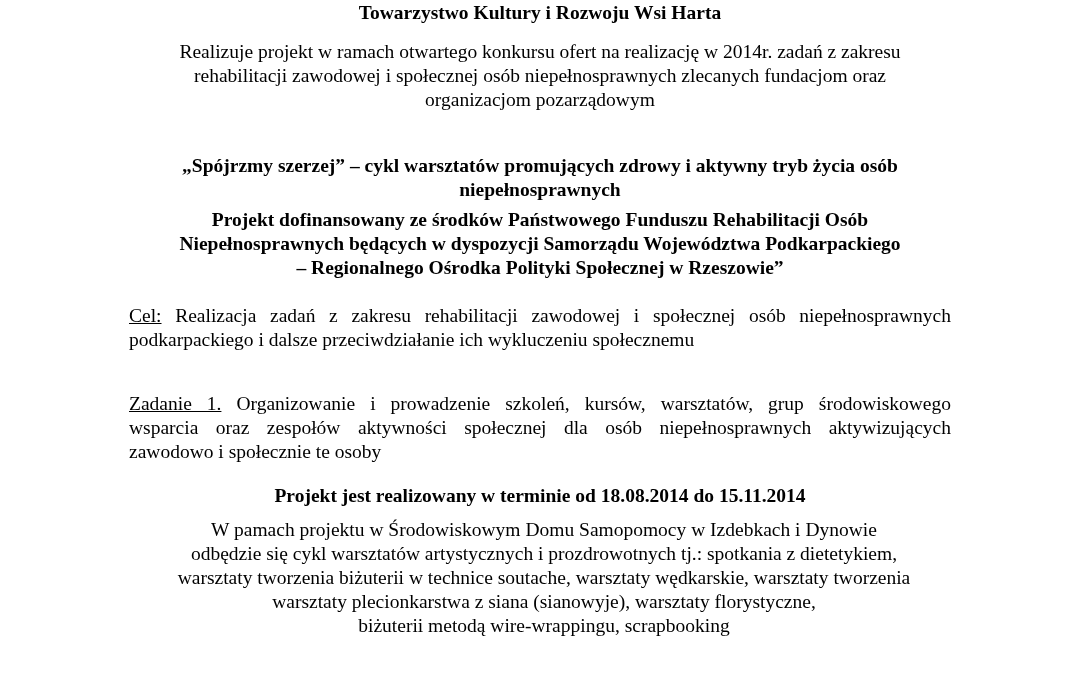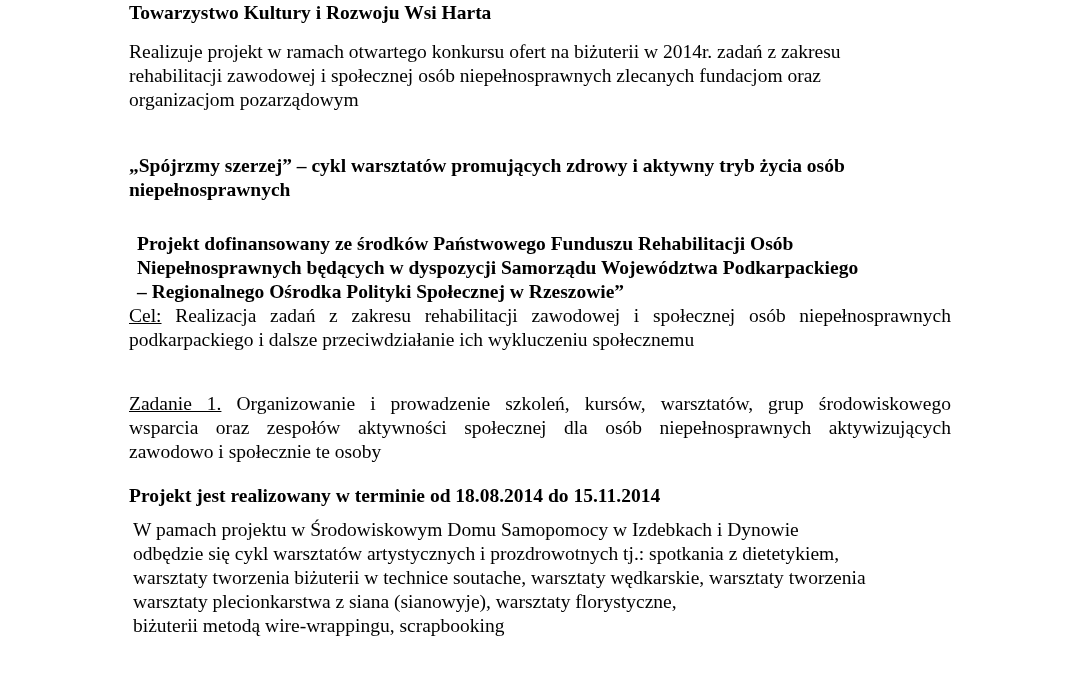--- a/index.html
+++ b/index.html
@@ -13,44 +13,44 @@
     position: absolute;
     left: 129px;
     top: 0;
     width: 822px;
   }
   .line-block {
     font-size: 19.5px;
     line-height: 24px;
     margin: 0;
   }
-  .center { text-align: left; }
+  .center { text-align: center; }
   .bold { font-weight: bold; }
   .u { text-decoration: underline; }
   .org-title { position: absolute; top: 1px; left: 0; width: 822px; }
   .intro { position: absolute; top: 40px; left: 0; width: 822px; }
   .project-title { position: absolute; top: 136px; left: 0; width: 822px; margin-top: 18px; }
-  .funding { position: absolute; top: 208px; left: 8px; width: 822px; margin-top: 24px; }
+  .funding { position: absolute; top: 208px; left: 0; width: 822px; }
   .goal { position: absolute; top: 304px; left: 0; width: 822px; }
   .task { position: absolute; top: 392px; left: 0; width: 822px; }
   .term { position: absolute; top: 484px; left: 0; width: 822px; }
   .desc { position: absolute; top: 518px; left: 4px; width: 822px; }
   .lines span.ln { display: block; }
   .goal .ln, .task .ln { text-align: justify; text-align-last: justify; }
   .goal .ln.last, .task .ln.last { text-align-last: left; }
 </style>
 </head>
 <body>
 
 <div class="page">
 
   <p class="line-block center bold org-title">Towarzystwo Kultury i Rozwoju Wsi Harta</p>
 
   <p class="line-block center intro lines">
-    <span class="ln">Realizuje projekt w ramach otwartego konkursu ofert na biżuterii w 2014r. zadań z zakresu</span>
+    <span class="ln">Realizuje projekt w ramach otwartego konkursu ofert na realizację w 2014r. zadań z zakresu</span>
     <span class="ln">rehabilitacji zawodowej i społecznej osób niepełnosprawnych zlecanych fundacjom oraz</span>
     <span class="ln">organizacjom pozarządowym</span>
   </p>
 
   <p class="line-block center bold project-title lines">
     <span class="ln">„Spójrzmy szerzej” – cykl warsztatów promujących zdrowy i aktywny tryb życia osób</span>
     <span class="ln">niepełnosprawnych</span>
   </p>
 
   <p class="line-block center bold funding lines">

